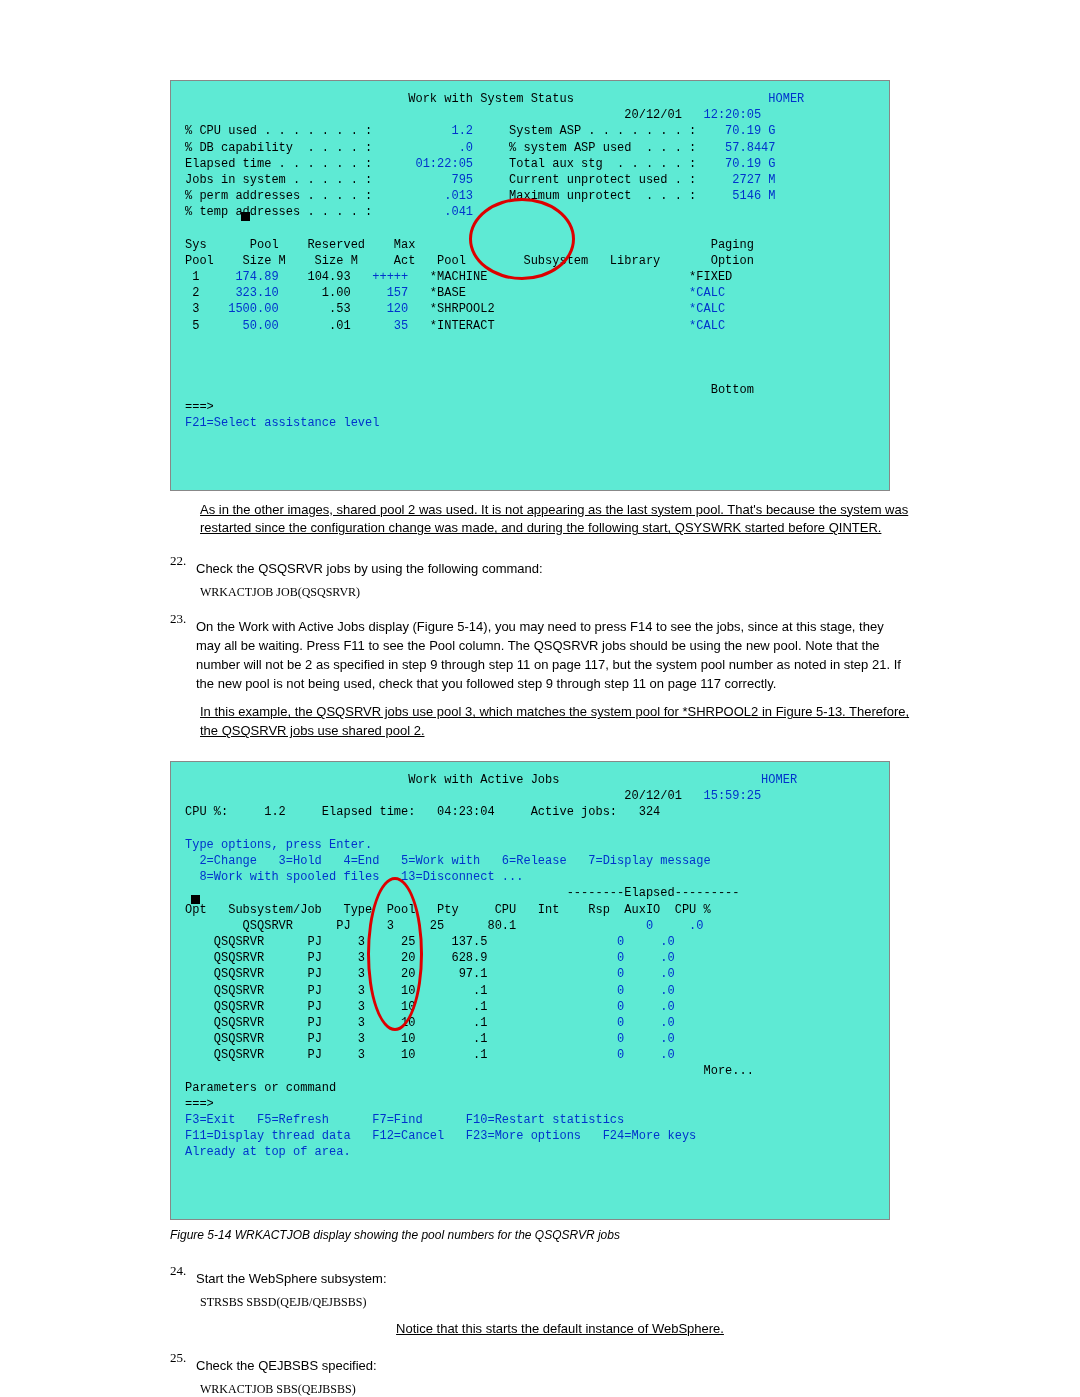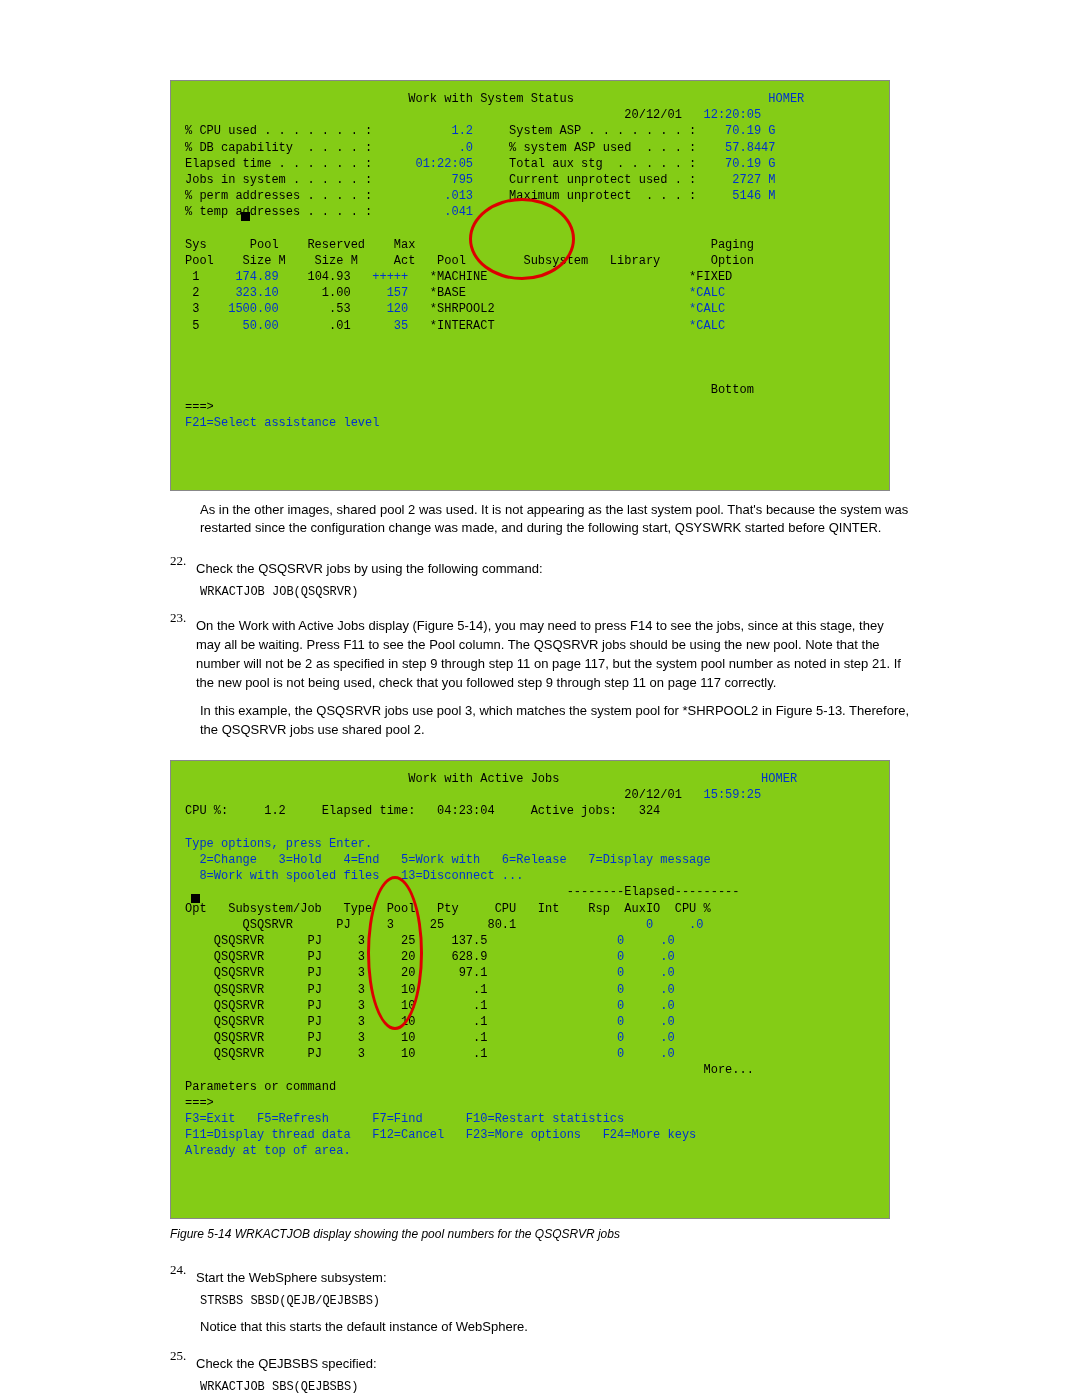--- a/index.html
+++ b/index.html
@@ -11,21 +11,21 @@
     color: #000;
   }
   .page {
     width: 1080px;
     margin: 0 auto;
     padding: 60px 70px 60px 70px;
     box-sizing: border-box;
   }
   .term {
     border: 1px solid #888;
-    background: #84cc16;
+    background: #5eead4;
     margin: 20px 0 8px 100px;
     padding: 10px 14px 10px 14px;
     font-family: "Courier New", Courier, monospace;
     font-size: 12px;
     line-height: 1.35;
     white-space: pre;
     color: #000;
     position: relative;
     width: 720px;
     box-sizing: border-box;
@@ -34,35 +34,36 @@
   .term .underline { }
   .caption {
     font-style: italic;
     font-size: 12px;
     margin: 6px 0 20px 100px;
   }
   .body-text {
     margin: 10px 0 14px 130px;
     width: 720px;
     line-height: 1.45;
+    text-decoration: underline;
   }
   .step {
     margin: 10px 0 6px 100px;
     width: 750px;
     line-height: 1.45;
   }
   .step .num {
     display: inline-block;
     width: 26px;
     vertical-align: top;
     font-family: Liberation Serif, serif;
   }
   .step .content { display: inline-block; width: 710px; vertical-align: top; margin-top: 8px; }
   .cmd {
-    font-family: Liberation Mono, monospace;
+    font-family: Liberation Serif, serif;
     font-size: 12px;
     margin: 6px 0 10px 130px;
   }
   .red-oval {
     position: absolute;
     border: 3px solid #d00;
     border-radius: 50%;
   }
   .black-box {
     position: absolute;
@@ -141,20 +142,20 @@
     <div class="red-oval" style="left:196px;top:115px;width:50px;height:148px;"></div>
     <div class="black-box" style="left:20px;top:133px;"></div>
   </div>
 
   <div class="caption">Figure 5-14   WRKACTJOB display showing the pool numbers for the QSQSRVR jobs</div>
 
   <div class="step">
     <span class="num">24.</span><span class="content">Start the WebSphere subsystem:</span>
   </div>
   <div class="cmd">STRSBS SBSD(QEJB/QEJBSBS)</div>
-  <div class="body-text" style="margin-top:4px;margin-bottom:6px;">Notice that this starts the default instance of WebSphere.</div>
+  <div class="body-text" style="margin-top:4px;margin-bottom:6px;text-align:center;">Notice that this starts the default instance of WebSphere.</div>
 
   <div class="step">
     <span class="num">25.</span><span class="content">Check the QEJBSBS specified:</span>
   </div>
   <div class="cmd">WRKACTJOB SBS(QEJBSBS)</div>
 
 </div>
 
 </body></html>

